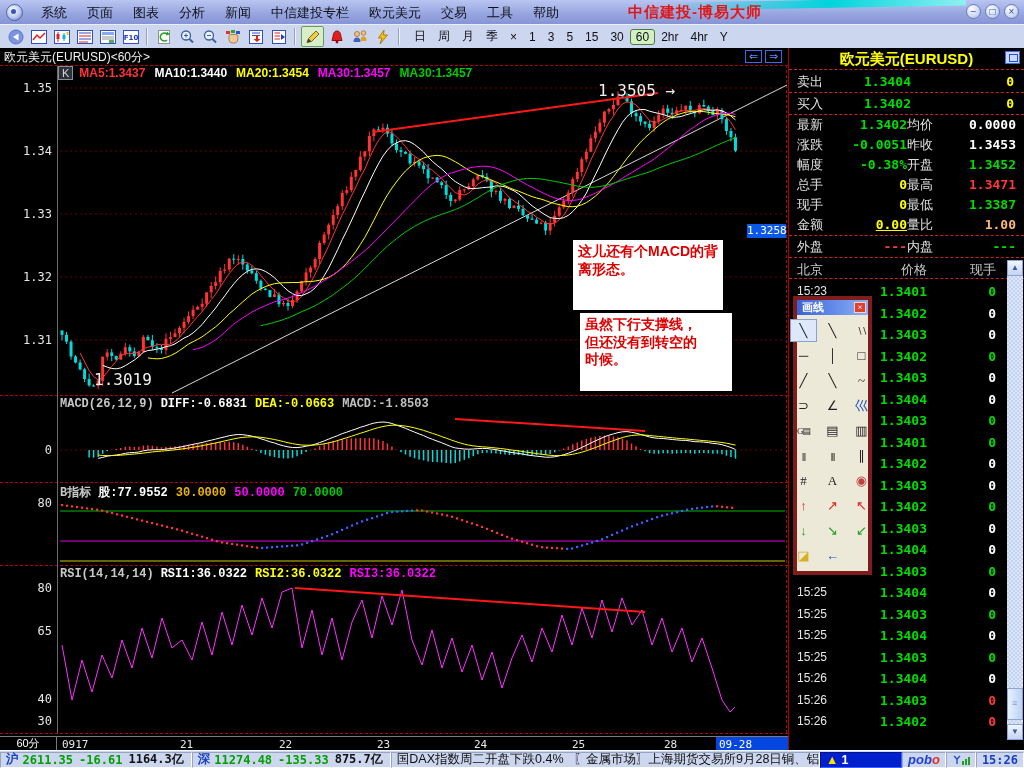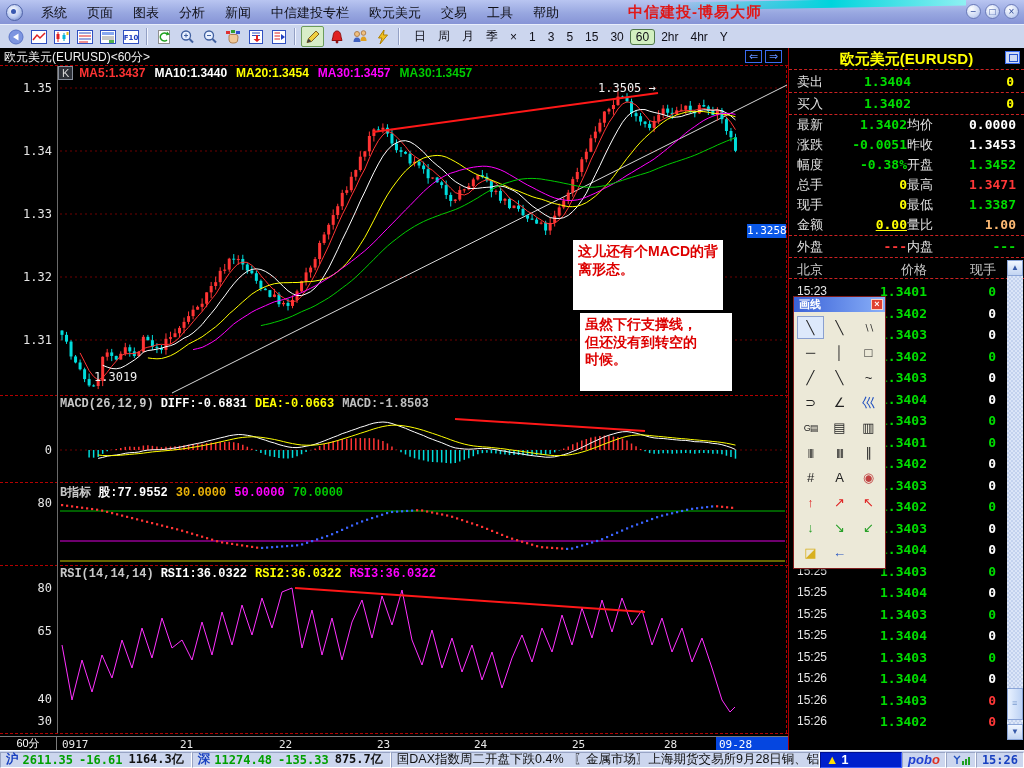--- a/index.html
+++ b/index.html
@@ -35,21 +35,21 @@
   #sym-row{position:absolute;left:0;top:0;width:100%;height:17px;color:#f0f0f0;font-size:12px;padding:1px 0 0 4px;box-sizing:border-box;}
   #nav-arrows{position:absolute;right:6px;top:2px;display:flex;gap:3px;}
   .navb{width:17px;height:13px;border:1px solid #3a6cf0;color:#5e8cff;font-size:11px;line-height:11px;text-align:center;background:#000;box-sizing:border-box;}
   #legend{position:absolute;left:58px;top:18px;height:14px;display:flex;align-items:center;z-index:3;}
   .kbox{color:#d8d8d8;font-size:11px;border:1px solid #888f9c;background:#2c3038;padding:0 3px;margin-right:6px;line-height:12px;}
   .lgi{font-size:12px;font-weight:bold;margin-right:9px;}
   .axlbl{position:absolute;font-family:"DejaVu Sans Mono",monospace;font-size:12px;color:#e6e6e6;text-align:right;z-index:2;}
   .phead{position:absolute;left:60px;font-size:12px;font-weight:bold;z-index:3;white-space:nowrap;font-family:Liberation Mono, monospace;}
   .phead .pt{color:#c8c8c8;margin-right:7px;font-weight:bold;}
   .phead span{margin-right:8px;}
-  #low-label,#high-label{position:absolute;color:#f0f0f0;font-size:12px;font-family:"DejaVu Sans Mono",monospace;z-index:2;}
+  #low-label,#high-label{position:absolute;color:#f0f0f0;font-size:16px;font-family:"DejaVu Sans Mono",monospace;z-index:2;}
   #price-marker{position:absolute;left:747px;top:176px;width:39px;height:14px;background:#0a58e8;color:#fff;
     font-family:"DejaVu Sans Mono",monospace;font-size:11px;line-height:14px;text-align:center;z-index:4;}
   .ann{position:absolute;background:#ffffff;color:#dd0000;font-weight:bold;font-size:14px;line-height:1.25;
     padding:3px 5px;white-space:pre-line;z-index:5;box-sizing:border-box;}
   #ann1{left:573px;top:192px;width:150px;height:70px;}
   #ann2{left:580px;top:265px;width:152px;height:78px;font-family:Liberation Serif, serif;}
   #xaxis{position:absolute;left:0;top:688px;width:788px;height:14px;background:#000;border-top:1px solid #7a7a7a;z-index:3;}
   #x-period{position:absolute;left:0;top:0;width:56px;height:13px;border-right:1px solid #7a7a7a;color:#fff;
     font-size:11px;text-align:center;line-height:13px;}
   .xtick{position:absolute;top:1px;color:#e8e8e8;font-size:11px;font-family:"DejaVu Sans Mono",monospace;}
@@ -86,22 +86,22 @@
   
   #q-scroll{position:absolute;right:1px;top:212px;width:16px;height:480px;
     background:repeating-conic-gradient(#dce6f8 0 25%,#c3d2ee 0 50%) 0 0/4px 4px;}
   .sb-btn{position:absolute;left:0;width:16px;height:16px;background:linear-gradient(180deg,#f0f6ff,#c2d4f2);
     border:1px solid #8ca6d8;box-sizing:border-box;color:#3558a8;font-size:8px;text-align:center;line-height:14px;}
   #sb-thumb{position:absolute;left:0;top:428px;width:16px;height:32px;background:linear-gradient(90deg,#e8f1ff,#bcd2f4);
     border:1px solid #8ca6d8;box-sizing:border-box;}
   #sb-thumb:after{content:"≡";color:#7c9cd0;font-size:9px;position:absolute;left:4px;top:9px;}
 
   
-  #draw-toolbar{position:absolute;left:793px;top:296px;width:93px;z-index:20;background:#ece9d8;
-    border:1px solid #7f1d1d;box-shadow:1px 2px 3px rgba(0,0,0,.55);box-sizing:border-box;}
+  #draw-toolbar{position:absolute;left:793px;top:296px;width:79px;z-index:20;background:#ece9d8;
+    border:4px solid #7f1d1d;box-shadow:1px 2px 3px rgba(0,0,0,.55);box-sizing:border-box;font-family:Liberation Serif, serif;}
   #dt-title{height:15px;background:linear-gradient(90deg,#3a62d8,#8ab0f8);color:#fff;font-size:11px;
     font-weight:bold;line-height:15px;padding-left:5px;position:relative;}
   #dt-close{position:absolute;right:2px;top:2px;width:12px;height:11px;background:#e04030;border:1px solid #f8d0c8;
     color:#fff;font-size:9px;line-height:9px;text-align:center;box-sizing:border-box;}
   #dt-grid{display:grid;grid-template-columns:repeat(3,27px);gap:2px;padding:4px 3px;justify-content:center;}
   .dtb{width:27px;height:23px;display:flex;align-items:center;justify-content:center;font-size:13px;color:#222;
     border:1px solid rgba(0,0,0,0);box-sizing:border-box;}
   .dtb.pressed{background:#dde9fb;border:1px solid #8aa0d0;}
   .dtb.small{font-size:9px;letter-spacing:-1px;}
 

